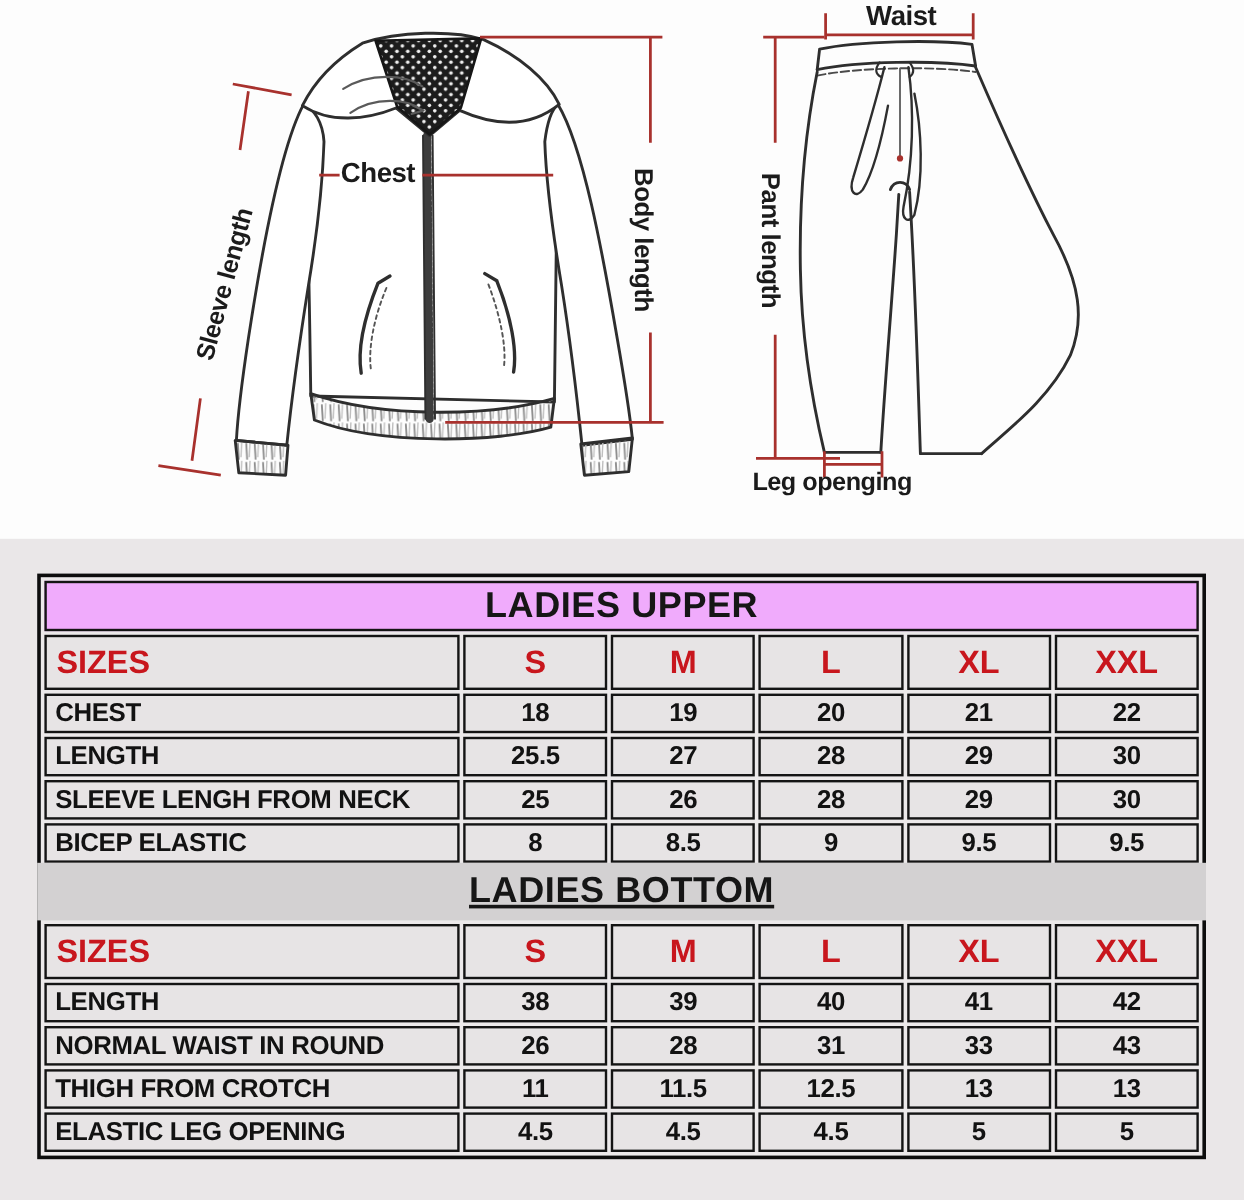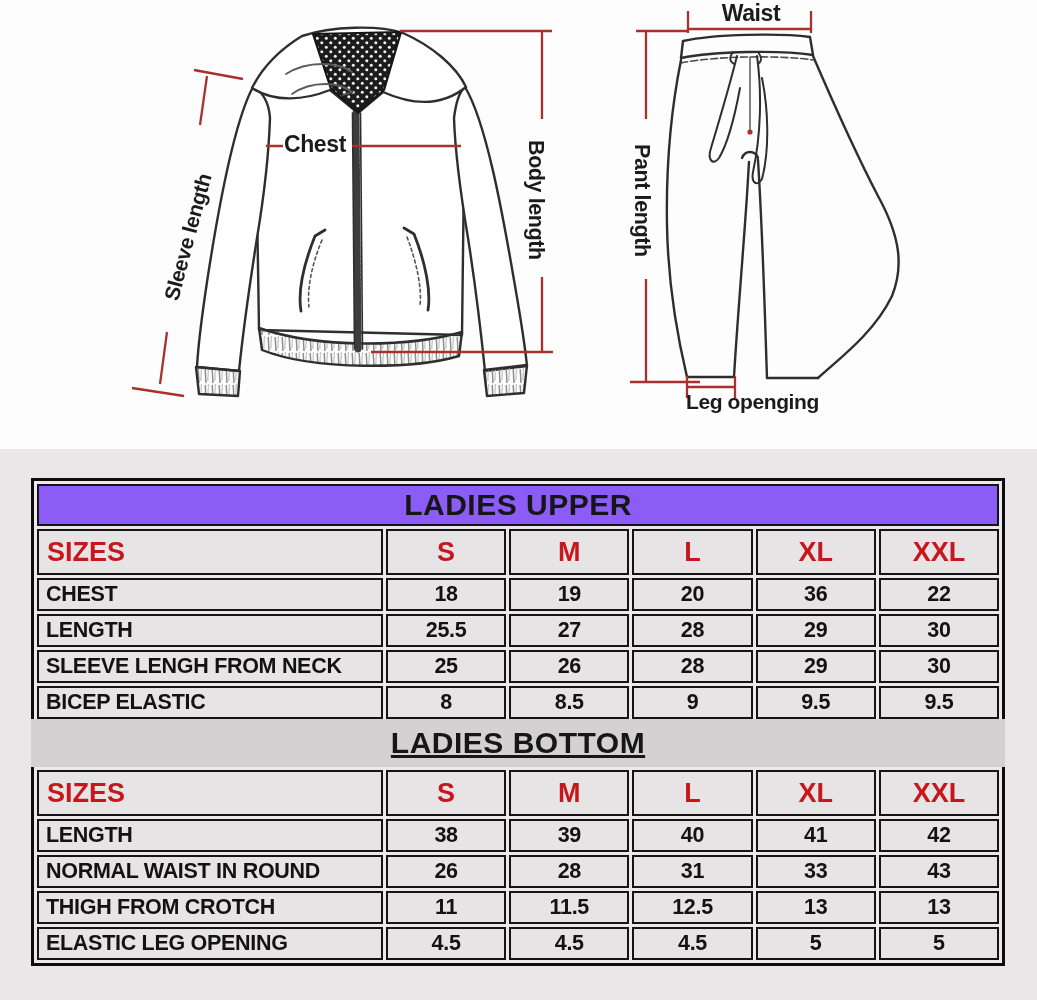--- a/index.html
+++ b/index.html
@@ -33,34 +33,34 @@
     text-align:center;
   }
   .chest-label   {left:284px;top:131px;}
   .waist-label   {left:690px;top:0px;width:122px;text-align:center;}
   .body-length-label{left:523px;top:120px;}
   .pant-length-label{left:629px;top:120px;}
   .sleeve-length-label{
     left:101px;top:225px;width:174px;text-align:center;
     transform:rotate(-75deg);
   }
-  .leg-opening-label{left:686px;top:390px;width:127px;text-align:center;}
+  .leg-opening-label{left:627px;top:390px;width:127px;text-align:center;}
   
   .sheet{
     margin:29px 0 0 31px;
     width:974px;
     box-sizing:border-box;
     border:3px solid #0d0d0d;
     padding:3px;
     background:#ece9ea;
   }
   .title-row{
     box-sizing:border-box;
     border:2px solid #141414;
-    background:#8b5cf6;
+    background:#f0abfc;
     text-align:center;
     font-size:30px;font-weight:bold;color:#161616;
     letter-spacing:0.5px;
     height:42px;line-height:38px;
     margin-bottom:3px;
   }
   .title-band{
     background:#d3d1d2;
     text-align:center;
     font-size:30px;font-weight:bold;color:#161616;
@@ -193,21 +193,21 @@
         <div class="cell hcell">L</div>
         <div class="cell hcell">XL</div>
         <div class="cell hcell">XXL</div>
       </div>
     <div class="body-rows">
         <div class="t-row">
           <div class="cell dcell l">CHEST</div>
           <div class="cell dcell">18</div>
           <div class="cell dcell">19</div>
           <div class="cell dcell">20</div>
-          <div class="cell dcell">36</div>
+          <div class="cell dcell">21</div>
           <div class="cell dcell">22</div>
         </div>
         <div class="t-row">
           <div class="cell dcell l">LENGTH</div>
           <div class="cell dcell">25.5</div>
           <div class="cell dcell">27</div>
           <div class="cell dcell">28</div>
           <div class="cell dcell">29</div>
           <div class="cell dcell">30</div>
         </div>

